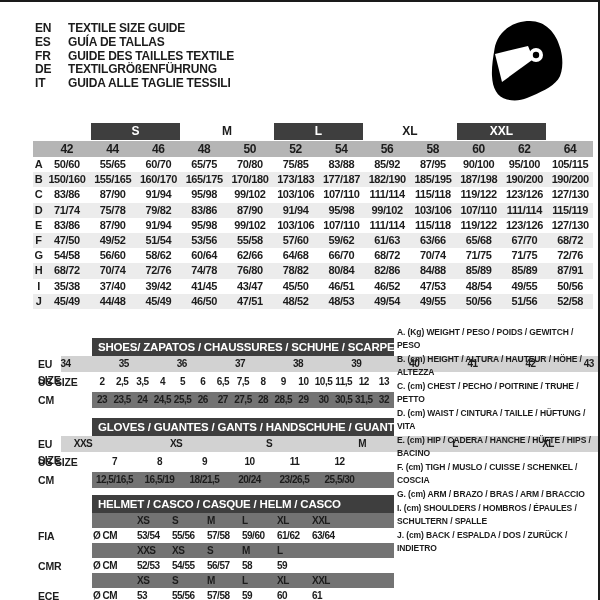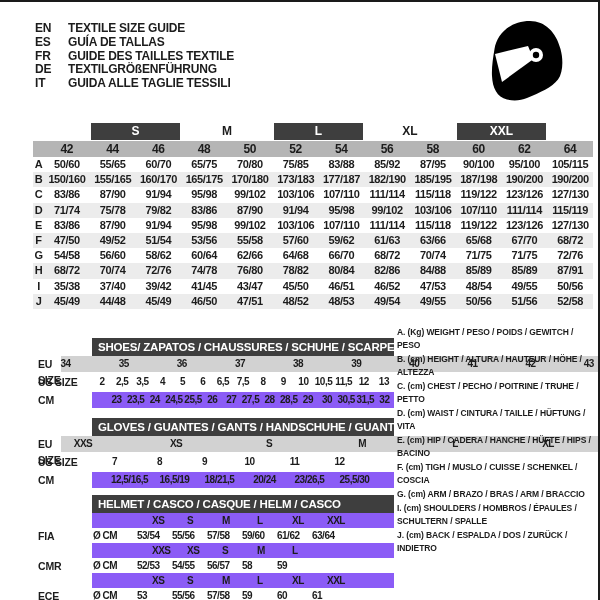--- a/index.html
+++ b/index.html
@@ -34,21 +34,21 @@
   .sub-section + .sub-section { margin-top:8px; }
   .sub-section.tight { margin-top:5px; }
   .srow { display:flex; align-items:flex-start; }
   .rlabel { width:59px; font-size:10.5px; line-height:16px; padding-left:5px; letter-spacing:-0.2px; }
   .title-bar {
     flex:1; height:18px; line-height:18px; background:#3e3e3e; color:#ffffff;
     font-size:11.5px; padding-left:6px; letter-spacing:-0.2px; white-space:nowrap; overflow:hidden;
   }
   .rband { flex:1; display:grid; }
   .rband.g1 { background:#d2d2d2;gap:48px; }
-  .rband.g2 { background:#8b5cf6;padding-left:15px; }
+  .rband.g2 { background:#737373; }
   .band-shoes  { grid-template-columns:repeat(15,1fr); }
   .band-gloves { grid-template-columns:repeat(6,45px) 1fr; }
   .band-helmet { grid-template-columns:44px repeat(6,35px) 1fr; }
   .cell { font-size:10px; line-height:16px; text-align:center; letter-spacing:-0.5px; white-space:nowrap; }
   .band-helmet .cell { text-align:left; line-height:15px; padding-left:1px; }
   .helmet-rows .srow { height:15px; }
   .shoes-rows .srow, .gloves-rows .srow { height:18px; }
   
   .legend { position:absolute; left:397px; top:324px; width:200px; }
   .legend-item { font-size:8.5px; line-height:12.6px; letter-spacing:-0.1px; margin-bottom:1.8px; }

